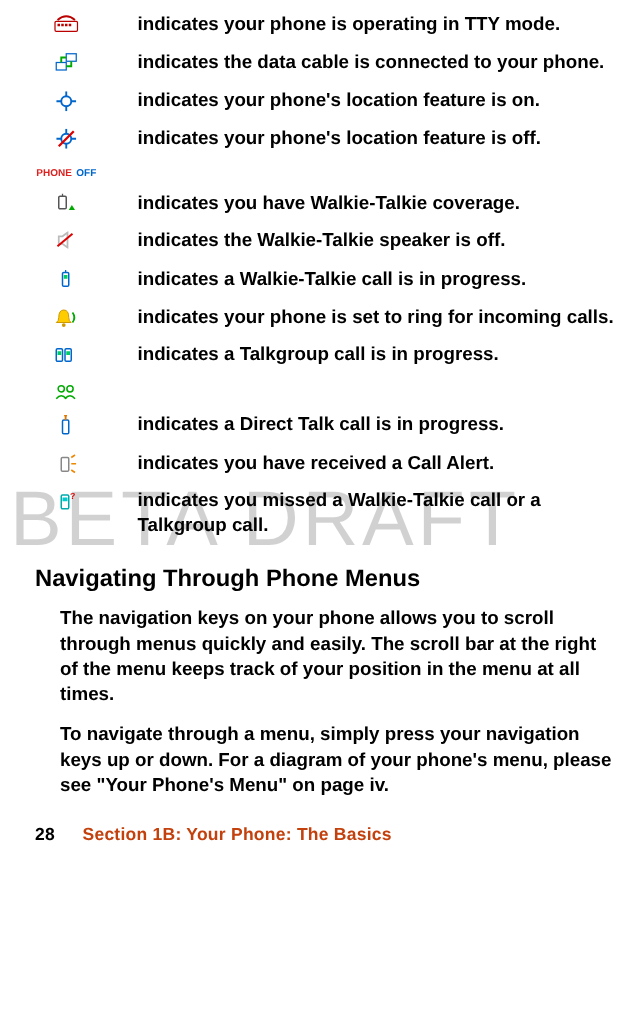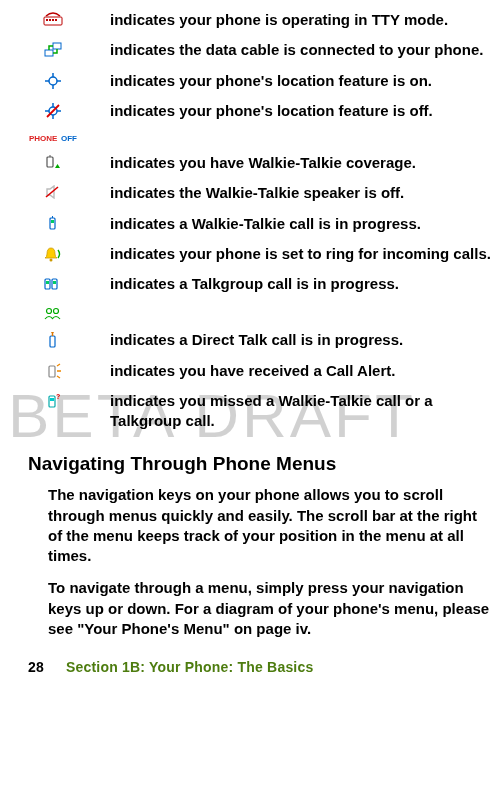--- a/index.html
+++ b/index.html
@@ -77,21 +77,21 @@
     left: 0;
     font-size: 14px;
     font-weight: 700;
     letter-spacing: 0.2px;
     display: flex;
     align-items: baseline;
     gap: 22px;
     margin-left: 28px;
   }
   .footer .pnum { color:#000; }
-  .footer .ftitle { color:#4d7c0f; }
+  .footer .ftitle { color:#c2410c; }
 </style>
 </head>
 <body>
 
 <div class="page">
   <div class="watermark">BETA DRAFT</div>
 
   <div class="content">
 
     <div class="icon-list">

